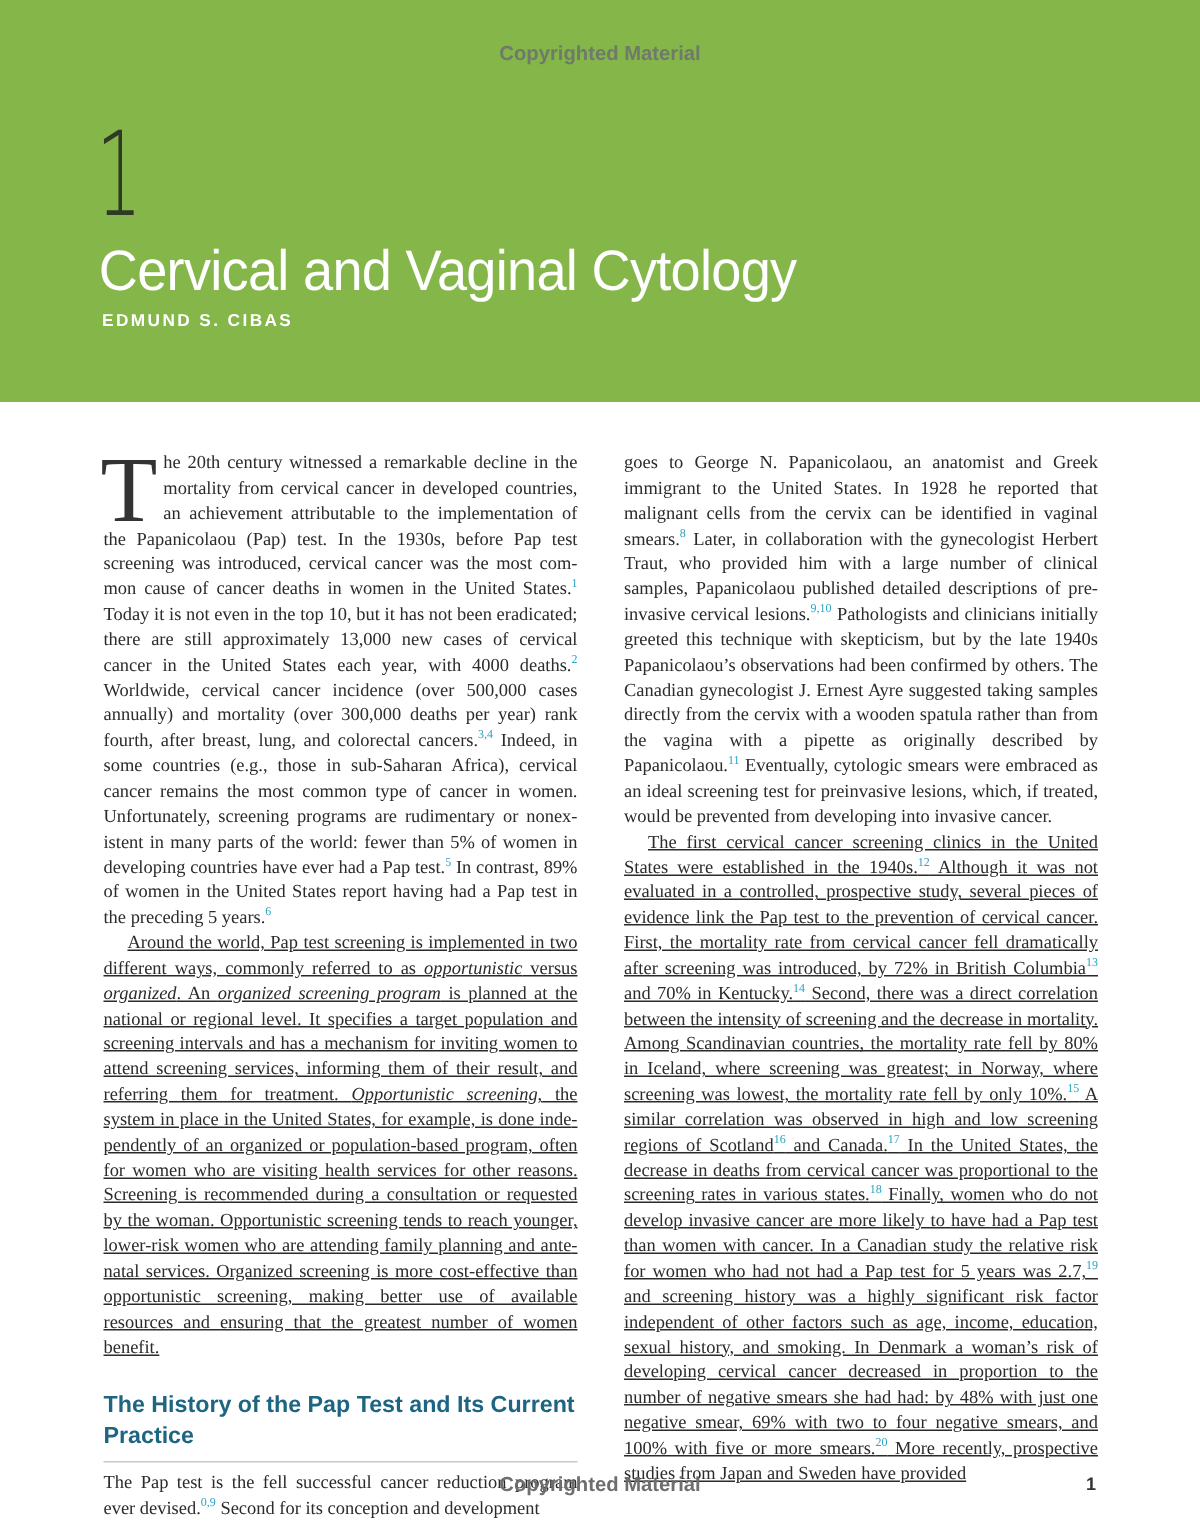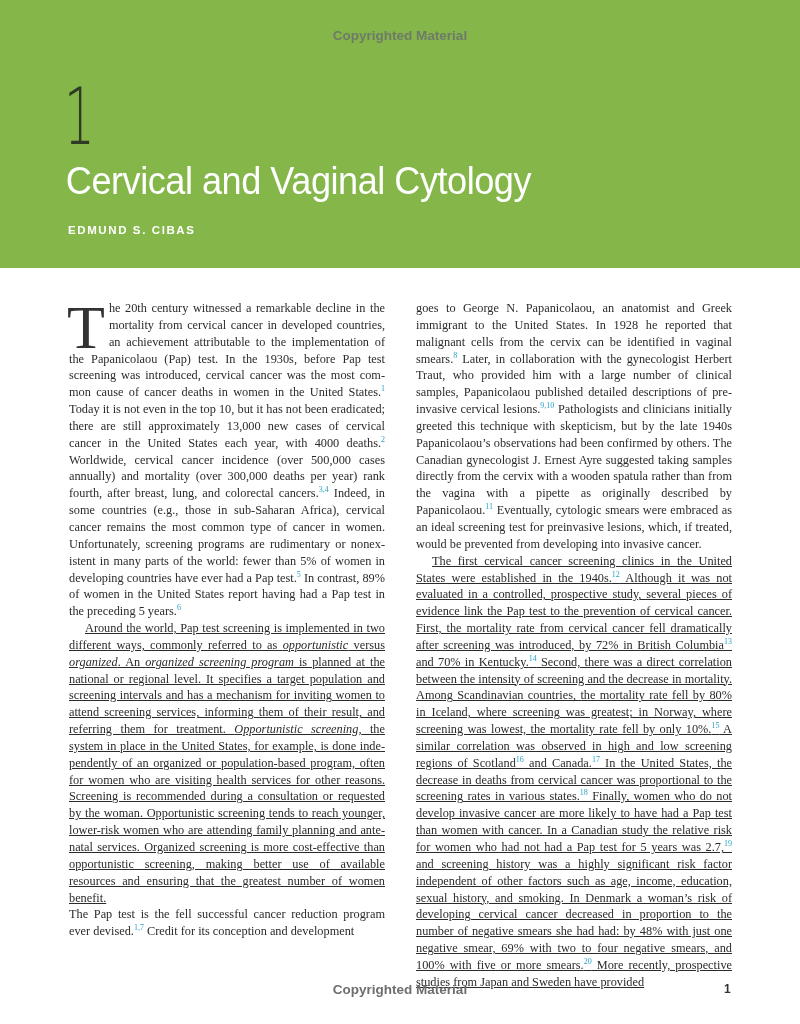--- a/index.html
+++ b/index.html
@@ -25,21 +25,21 @@
     transform: scaleX(0.62); transform-origin: left top;
   }
   .chapter-title {
     position: absolute; left: 44px; top: 160px;
     font-family: "Liberation Sans", "DejaVu Sans", sans-serif;
     font-size: 38px; color: #ffffff; letter-spacing: -0.5px; white-space: nowrap;
     transform: scaleX(0.95); transform-origin: left top;
     padding-left: 23px;
   }
   .author {
-    position: absolute; left: 68px; top: 224px;
+    position: absolute; left: 68px; top: 208px;
     font-family: "Liberation Sans", "DejaVu Sans", sans-serif;
     font-size: 11.5px; font-weight: bold; letter-spacing: 1.6px; color: #ffffff;
   }
   .col {
     position: absolute; top: 300px; width: 316px;
     font-size: 12.3px; line-height: 16.85px; text-align: justify;
     hyphens: manual;
   }
   .col-left { left: 69px; }
   .col-right { left: 416px; }
@@ -75,22 +75,23 @@
   <div class="chapter-number">1</div>
   <div class="chapter-title">Cervical and Vaginal Cytology</div>
   <div class="author">EDMUND S. CIBAS</div>
 </div>
 
 <div class="col col-left">
   <p><span class="dropcap">T</span><span>he 20th century witnessed a remarkable decline in the mortality from cervical cancer in developed countries, an achievement attributable to the implementation of the Papanicolaou (Pap) test. In the 1930s, before Pap test screening was introduced, cervical cancer was the most com­mon cause of cancer deaths in women in the United States.</span><sup class="ref">1</sup><span> Today it is not even in the top 10, but it has not been eradi­cated; there are still approximately 13,000 new cases of cervi­cal cancer in the United States each year, with 4000 deaths.</span><sup class="ref">2</sup><span> Worldwide, cervical cancer incidence (over 500,000 cases annually) and mortality (over 300,000 deaths per year) rank fourth, after breast, lung, and colorectal cancers.</span><sup class="ref">3,4</sup><span> Indeed, in some countries (e.g., those in sub-Saharan Africa), cervical cancer remains the most common type of cancer in women. Unfortunately, screening programs are rudimentary or nonex­istent in many parts of the world: fewer than 5% of women in developing countries have ever had a Pap test.</span><sup class="ref">5</sup><span> In contrast, 89% of women in the United States report having had a Pap test in the preceding 5 years.</span><sup class="ref">6</sup></p>
 
   <p class="indent"><span>Around the world, Pap test screening is implemented in two different ways, commonly referred to as </span><em>opportunistic</em><span> ver­sus </span><em>organized</em><span>. An </span><em>organized screening program</em><span> is planned at the national or regional level. It specifies a target population and screening intervals and has a mechanism for inviting women to attend screening services, informing them of their result, and referring them for treatment. </span><em>Opportunistic screening,</em><span> the system in place in the United States, for example, is done inde­pendently of an organized or population-based program, often for women who are visiting health services for other reasons. Screening is recommended during a consultation or requested by the woman. Opportunistic screening tends to reach younger, lower-risk women who are attending family planning and ante­natal services. Organized screening is more cost-effective than opportunistic screening, making better use of available resources and ensuring that the greatest number of women benefit.</span></p>
 
+  <div class="section-head">The History of the Pap Test and Its Current Practice</div>
 
-  <p><span>The Pap test is the fell successful cancer reduction program ever devised.</span><sup class="ref">1,7</sup><span> Credit for its conception and development</span></p>
+  <p><span>The Pap test is the fell successful cancer reduction program ever devised.</span><sup class="ref">0,9</sup><span> Second for its conception and development</span></p>
 </div>
 
 <div class="col col-right">
   <p><span>goes to George N. Papanicolaou, an anatomist and Greek immigrant to the United States. In 1928 he reported that malignant cells from the cervix can be identified in vaginal smears.</span><sup class="ref">8</sup><span> Later, in collaboration with the gynecologist Her­bert Traut, who provided him with a large number of clinical samples, Papanicolaou published detailed descriptions of pre­invasive cervical lesions.</span><sup class="ref">9,10</sup><span> Pathologists and clinicians initially greeted this technique with skepticism, but by the late 1940s Papanicolaou’s observations had been confirmed by others. The Canadian gynecologist J. Ernest Ayre suggested taking samples directly from the cervix with a wooden spatula rather than from the vagina with a pipette as originally described by Papanicolaou.</span><sup class="ref">11</sup><span> Eventually, cytologic smears were embraced as an ideal screening test for preinvasive lesions, which, if treated, would be prevented from developing into invasive cancer.</span></p>
 
   <p class="indent"><span>The first cervical cancer screening clinics in the United States were established in the 1940s.</span><sup class="ref">12</sup><span> Although it was not evaluated in a controlled, prospective study, several pieces of evidence link the Pap test to the prevention of cervical cancer. First, the mortality rate from cervical cancer fell dra­matically after screening was introduced, by 72% in Brit­ish Columbia</span><sup class="ref">13</sup><span> and 70% in Kentucky.</span><sup class="ref">14</sup><span> Second, there was a direct correlation between the intensity of screening and the decrease in mortality. Among Scandinavian countries, the mortality rate fell by 80% in Iceland, where screening was greatest; in Norway, where screening was lowest, the mortality rate fell by only 10%.</span><sup class="ref">15</sup><span> A similar correlation was observed in high and low screening regions of Scotland</span><sup class="ref">16</sup><span> and Canada.</span><sup class="ref">17</sup><span> In the United States, the decrease in deaths from cervical cancer was proportional to the screening rates in various states.</span><sup class="ref">18</sup><span> Finally, women who do not develop invasive cancer are more likely to have had a Pap test than women with cancer. In a Canadian study the relative risk for women who had not had a Pap test for 5 years was 2.7,</span><sup class="ref">19</sup><span> and screening history was a highly significant risk factor independent of other factors such as age, income, education, sexual history, and smoking. In Denmark a woman’s risk of developing cervical cancer decreased in proportion to the number of negative smears she had had: by 48% with just one negative smear, 69% with two to four negative smears, and 100% with five or more smears.</span><sup class="ref">20</sup><span> More recently, pro­spective studies from Japan and Sweden have provided</span></p>
 </div>
 
 <div class="copyright-bottom">Copyrighted Material</div>
 <div class="page-number">1</div>

